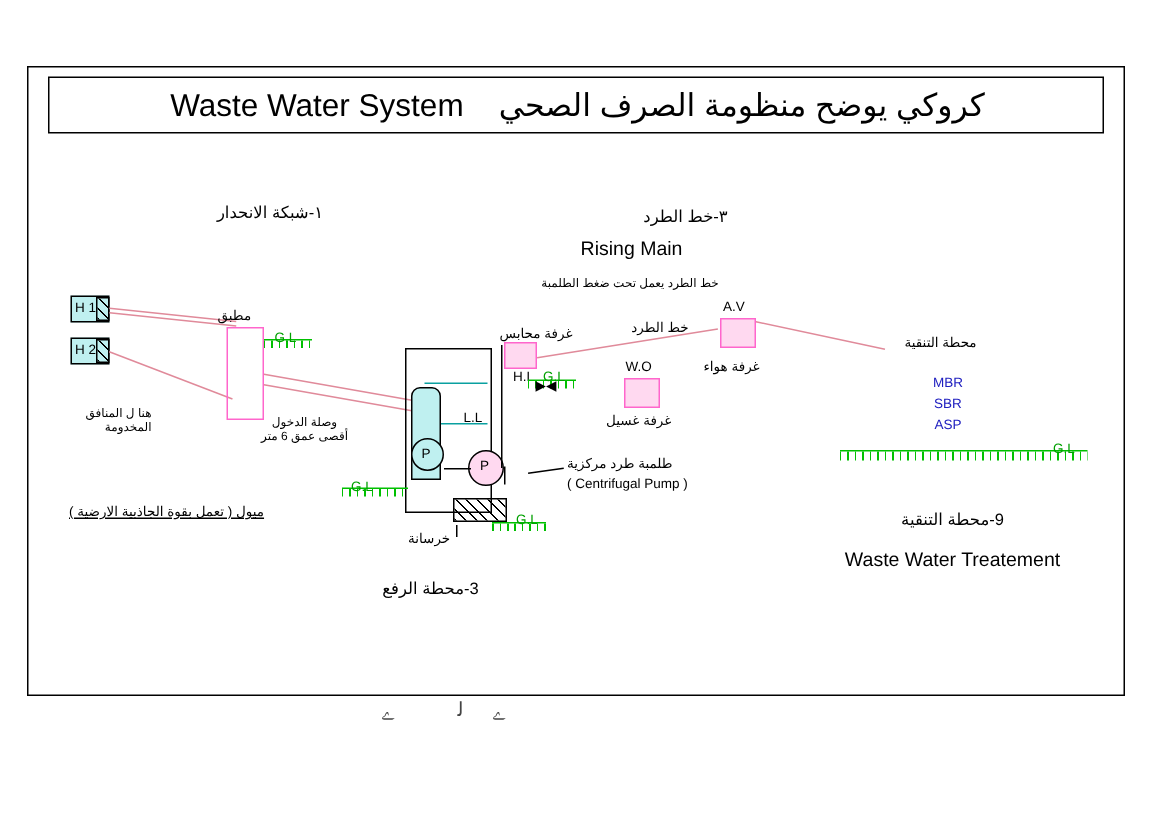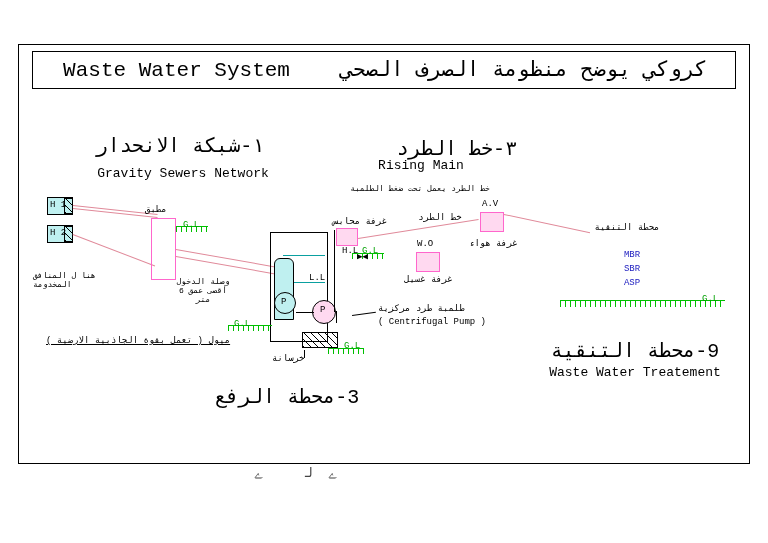--- a/index.html
+++ b/index.html
@@ -5,21 +5,21 @@
   html, body {
     margin: 0;
     padding: 0;
     background: #ffffff;
   }
   #page {
     position: relative;
     width: 768px;
     height: 543px;
     background: #ffffff;
-    font-family: Liberation Mono, monospace;
+    font-family: Liberation Sans, sans-serif;
     overflow: hidden;
     border-radius: 23px;
   }
   
   .frame-outer {
     position: absolute;
     left: 18px;
     top: 44px;
     width: 732px;
     height: 420px;
@@ -52,21 +52,21 @@
   
   .t {
     position: absolute;
     white-space: nowrap;
     color: #000000;
     font-size: 11px;
     line-height: 1.1;
   }
   .t.ar  { direction: rtl; }
   .t.c   { text-align: center; transform: translateX(-50%); }
-  .t.big { font-size: 20px; }
+  .t.big { font-size: 11px; }
   .t.med { font-size: 13px; }
   .t.sm  { font-size: 9px; }
   .t.xs  { font-size: 8px; }
   .t.green { color: #00a000; }
   .t.blue  { color: #2020c0; }
   .t.under { text-decoration: underline; }
 
   
   .box {
     position: absolute;
@@ -118,31 +118,30 @@
 
   <div class="title-box">
     <div class="title-text">
       <span>Waste Water System</span>
       &nbsp;&nbsp;
       <span>كروكي يوضح منظومة الصرف الصحي</span>
     </div>
   </div>
 
   <div class="t big ar c" style="left:180px; top:136px;">١-شبكة الانحدار</div>
-  <div class="t med c" style="left:183px; top:167px;">Gravity Sewers Network</div>
 
   <div class="box cyan-fill" style="left:47px; top:197px; width:26px; height:18px; border:1px solid #000;"></div>
   <div class="t sm" style="left:50px; top:201px;">H 1</div>
   <div class="hatch-diag" style="left:64px; top:198px; width:9px; height:16px;"></div>
 
   <div class="box cyan-fill" style="left:47px; top:225px; width:26px; height:18px; border:1px solid #000;"></div>
   <div class="t sm" style="left:50px; top:229px;">H 2</div>
   <div class="hatch-diag" style="left:64px; top:226px; width:9px; height:16px;"></div>
 
-  <div class="t xs ar" style="left:33px; top:272px; width:68px; white-space:normal; text-align:left;">هنا ل المنافق المخدومة</div>
+  <div class="t xs ar" style="left:33px; top:272px; width:68px; white-space:normal; text-align:right;">هنا ل المنافق المخدومة</div>
 
   <div class="ln" style="left:73px; top:205px; width:85px; height:0; border-top:1px solid #e08a9a; transform:rotate(6deg);"></div>
   <div class="ln" style="left:73px; top:208px; width:85px; height:0; border-top:1px solid #e08a9a; transform:rotate(6deg);"></div>
   <div class="ln" style="left:73px; top:234px; width:88px; height:0; border-top:1px solid #e08a9a; transform:rotate(21deg);"></div>
 
   <div class="t sm ar" style="left:145px; top:206px;">مطبق</div>
   <div class="box" style="left:151px; top:218px; width:25px; height:62px; border:1px solid #ff66cc;"></div>
 
   <div class="ground" style="left:176px; top:226px; width:32px;"></div>
   <div class="hatch" style="left:176px; top:227px; width:32px; height:5px;"></div>

